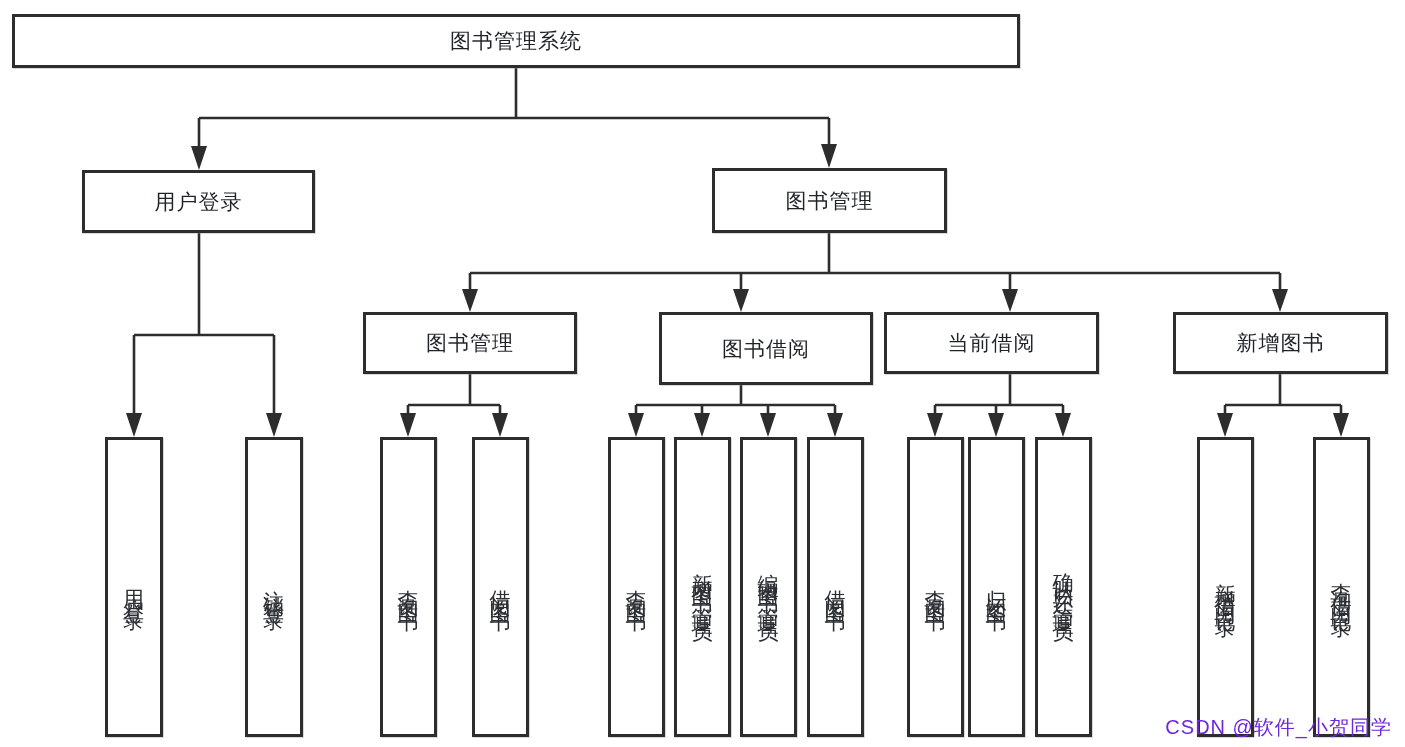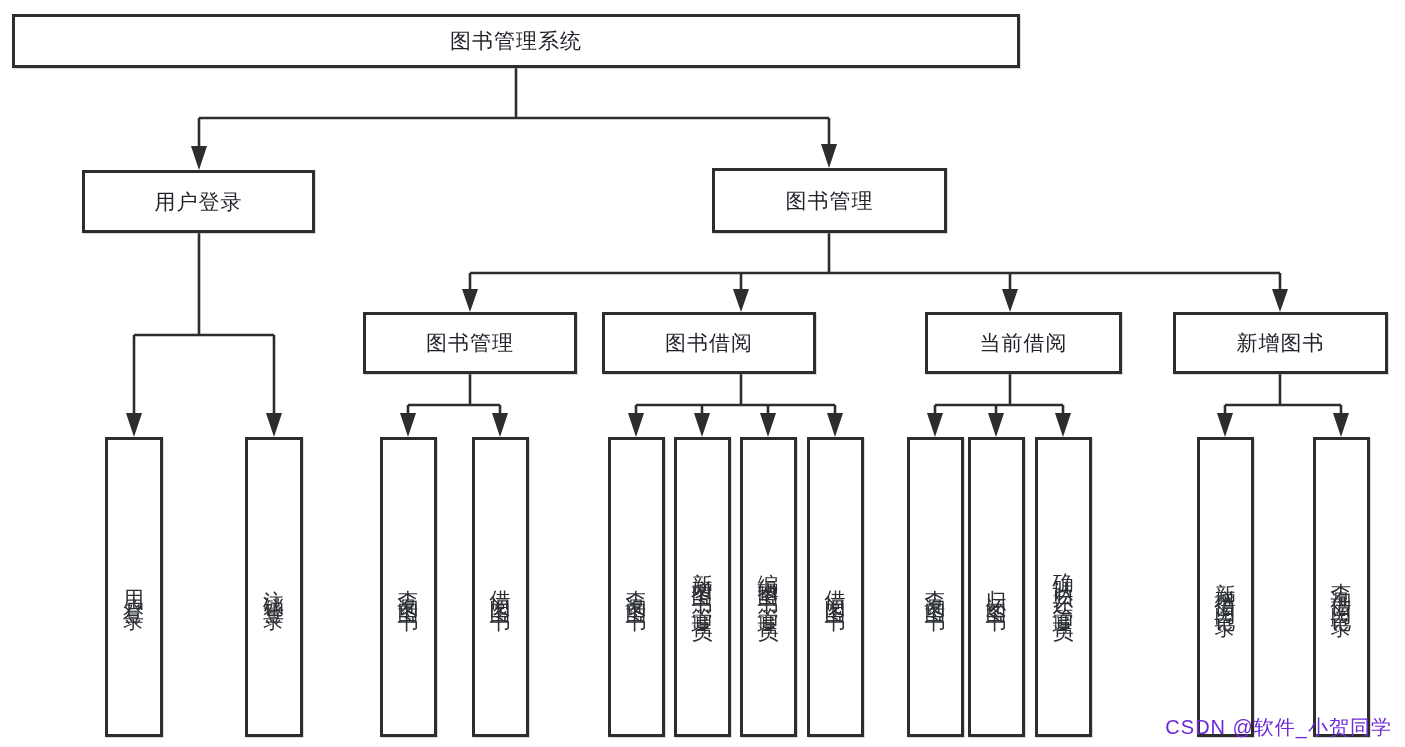--- a/index.html
+++ b/index.html
@@ -86,24 +86,24 @@
   <div class="node node-h" style="left:82px;top:170px;width:233px;height:63px;">
     <span>用户登录</span>
   </div>
   <div class="node node-h" style="left:712px;top:168px;width:235px;height:65px;">
     <span>图书管理</span>
   </div>
 
   <div class="node node-h" style="left:363px;top:312px;width:214px;height:62px;">
     <span>图书管理</span>
   </div>
-  <div class="node node-h" style="left:602px;top:312px;width:214px;height:62px;">
+  <div class="node node-h" style="left:659px;top:312px;width:214px;height:73px;">
     <span>图书借阅</span>
   </div>
-  <div class="node node-h" style="left:925px;top:312px;width:197px;height:62px;">
+  <div class="node node-h" style="left:884px;top:312px;width:215px;height:62px;">
     <span>当前借阅</span>
   </div>
   <div class="node node-h" style="left:1173px;top:312px;width:215px;height:62px;">
     <span>新增图书</span>
   </div>
 
   <div class="node node-v" style="left:105px;top:437px;width:58px;height:300px;">
     <span>用户登录</span>
   </div>
   <div class="node node-v" style="left:245px;top:437px;width:58px;height:300px;">

